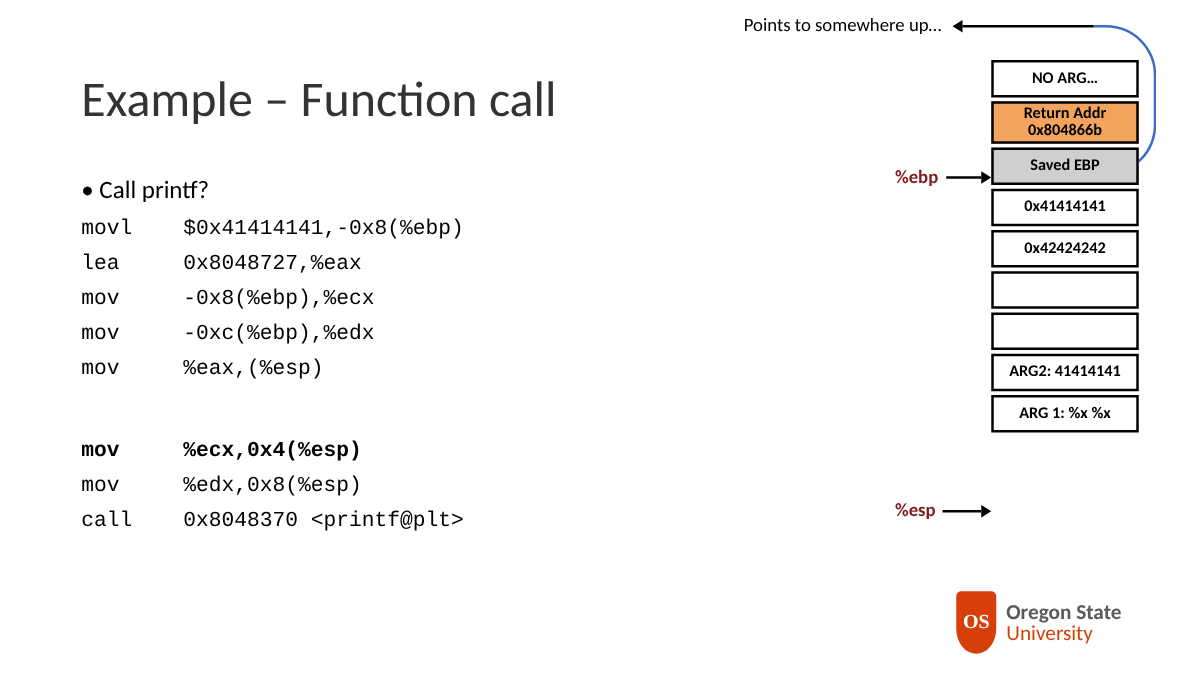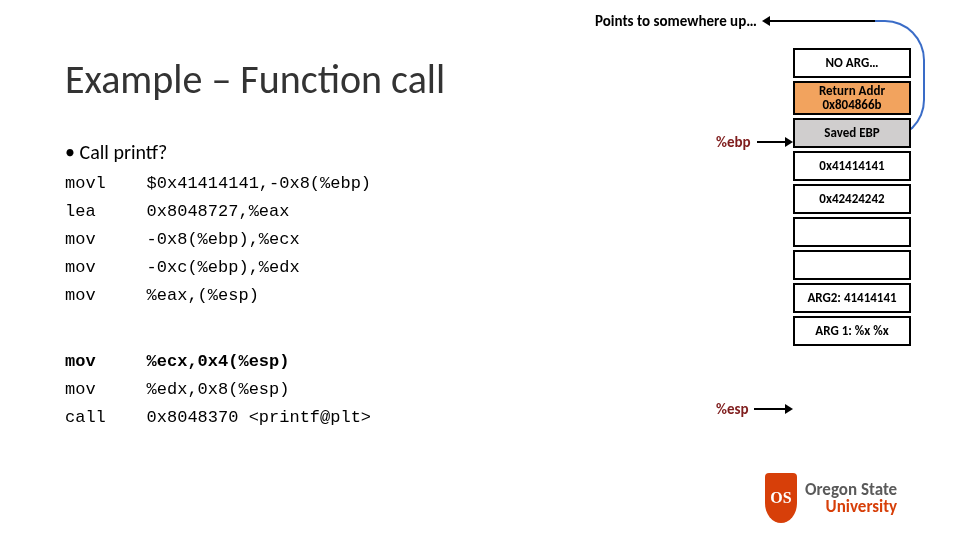--- a/index.html
+++ b/index.html
@@ -9,21 +9,21 @@
     background: #fff;
     font-family: Calibri, Arial, sans-serif;
     position: relative;
     overflow: hidden;
   }
   .top-note {
     position: absolute;
     top: 12px;
     left: 595px;
     font-size: 15px;
-    font-weight: bold;
+    font-weight: normal;
     color: #000;
   }
   .arrow-line {
     position: absolute;
     top: 20px;
     left: 770px;
     width: 105px;
     height: 2px;
     background: #000;
   }
@@ -142,21 +142,21 @@
     color: #fff;
     font-weight: bold;
     font-size: 16px;
     font-family: Georgia, serif;
   }
   .logo-text {
     margin-left: 8px;
     line-height: 1;
   }
   .logo-text .l1 { font-size: 17px; color: #5a5a5a; font-weight: bold; }
-  .logo-text .l2 { font-size: 17px; color: #d73f09; font-weight: bold; text-align: right; }
+  .logo-text .l2 { font-size: 17px; color: #d73f09; font-weight: normal; }
 </style>
 </head>
 <body>
 
 <div class="top-note">Points to somewhere up…</div>
 <div class="arrow-line"></div>
 <div class="curve"></div>
 
 <h1 class="title">Example – Function call</h1>
 

